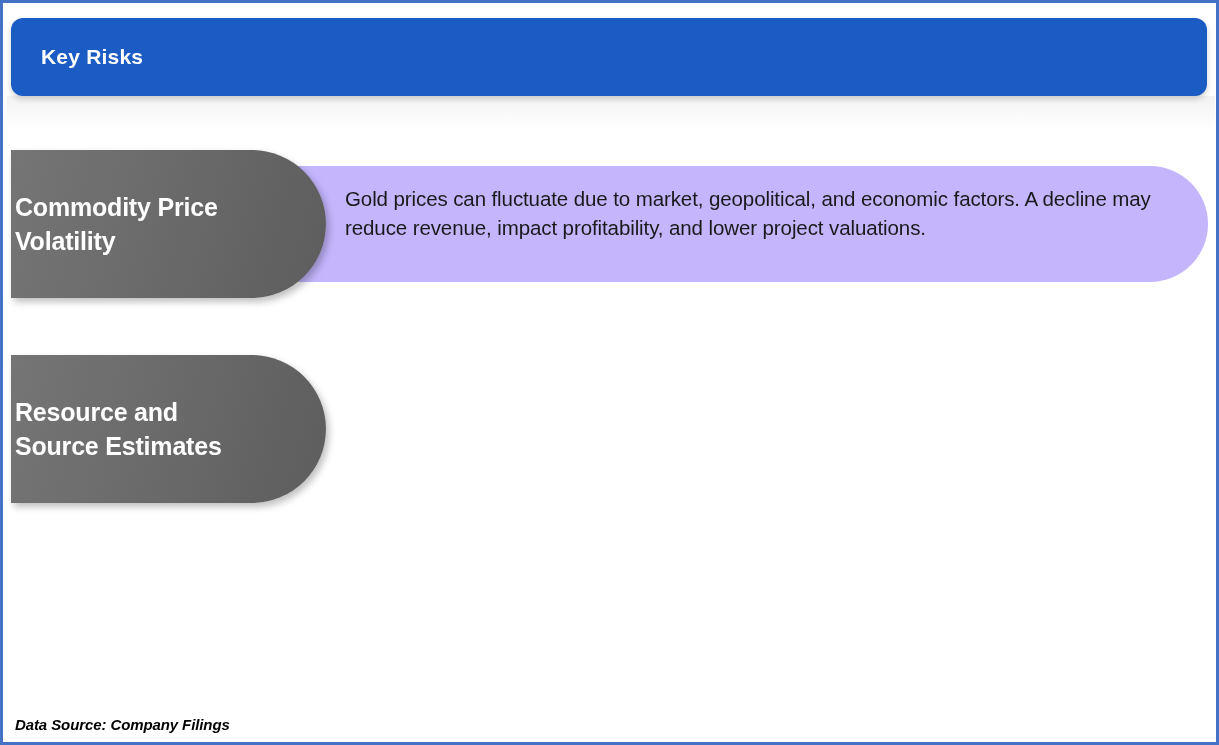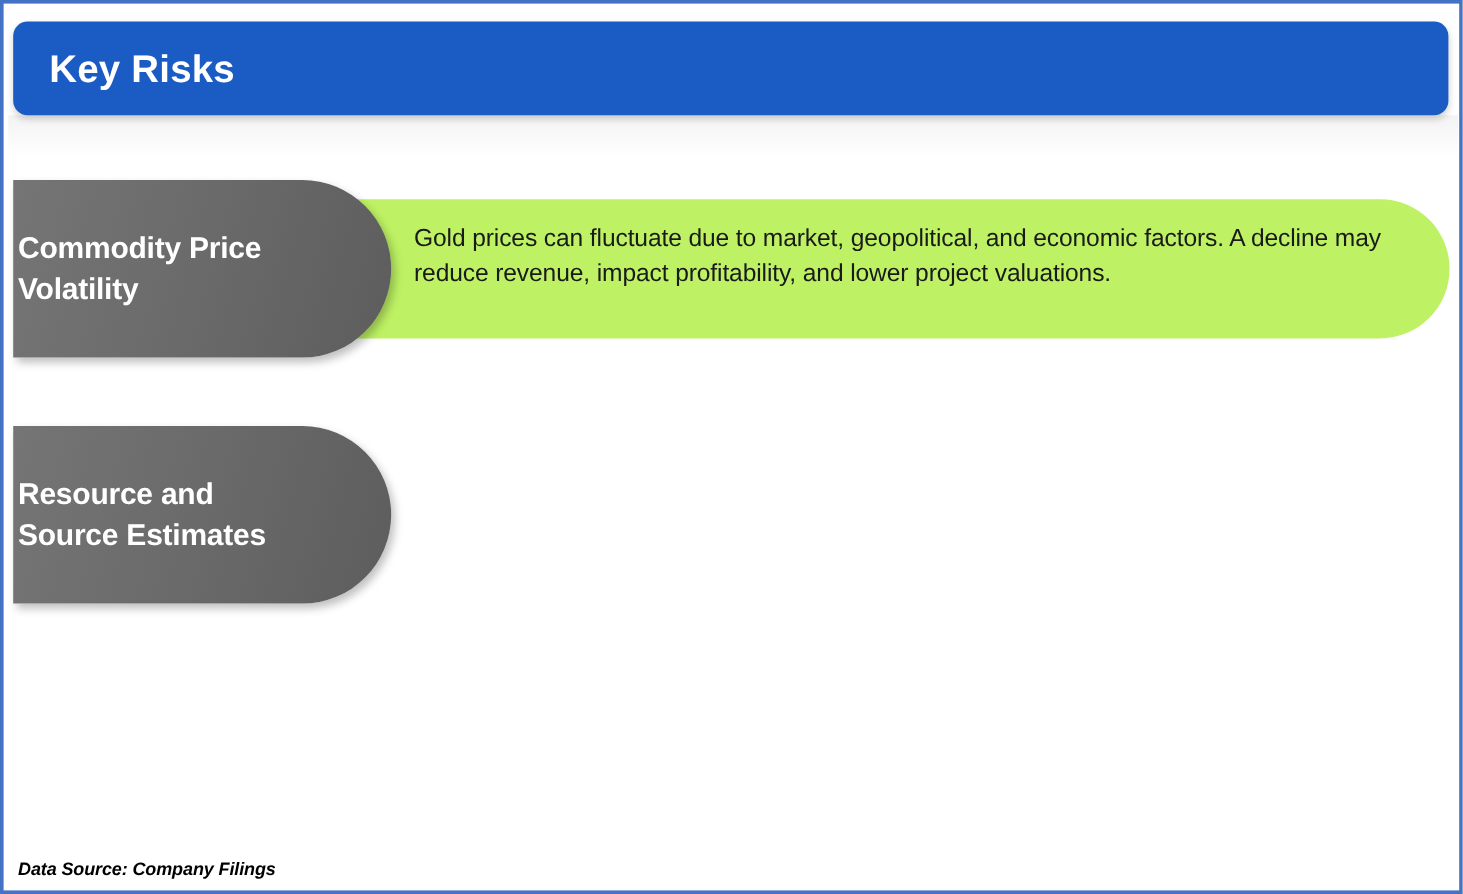--- a/index.html
+++ b/index.html
@@ -29,21 +29,21 @@
     width: 1196px;
     height: 78px;
     background: #1b5bc4;
     border-radius: 12px;
     box-shadow: 0 3px 6px rgba(0,0,0,0.18);
     display: flex;
     align-items: center;
   }
   .header-title {
     color: #ffffff;
-    font-size: 32px;
+    font-size: 21px;
     font-weight: bold;
     letter-spacing: 0.2px;
     margin-left: 30px;
   }
 
   
   .banner-underlay {
     position: absolute;
     left: 4px;
     top: 93px;
@@ -63,21 +63,21 @@
   #risk-row-1 { top: 352px; }
   #risk-row-2 { top: 557px; }
 
   
   .desc-panel {
     position: absolute;
     left: 120px;
     top: 16px;
     width: 1085px;
     height: 116px;
-    background: #bef264;
+    background: #c4b5fd;
     border-radius: 0 58px 58px 0;
     box-sizing: border-box;
   }
   .desc-text {
     position: absolute;
     left: 222px;
     top: 18px;
     width: 840px;
     color: #1a1a1a;
     font-size: 20.5px;

